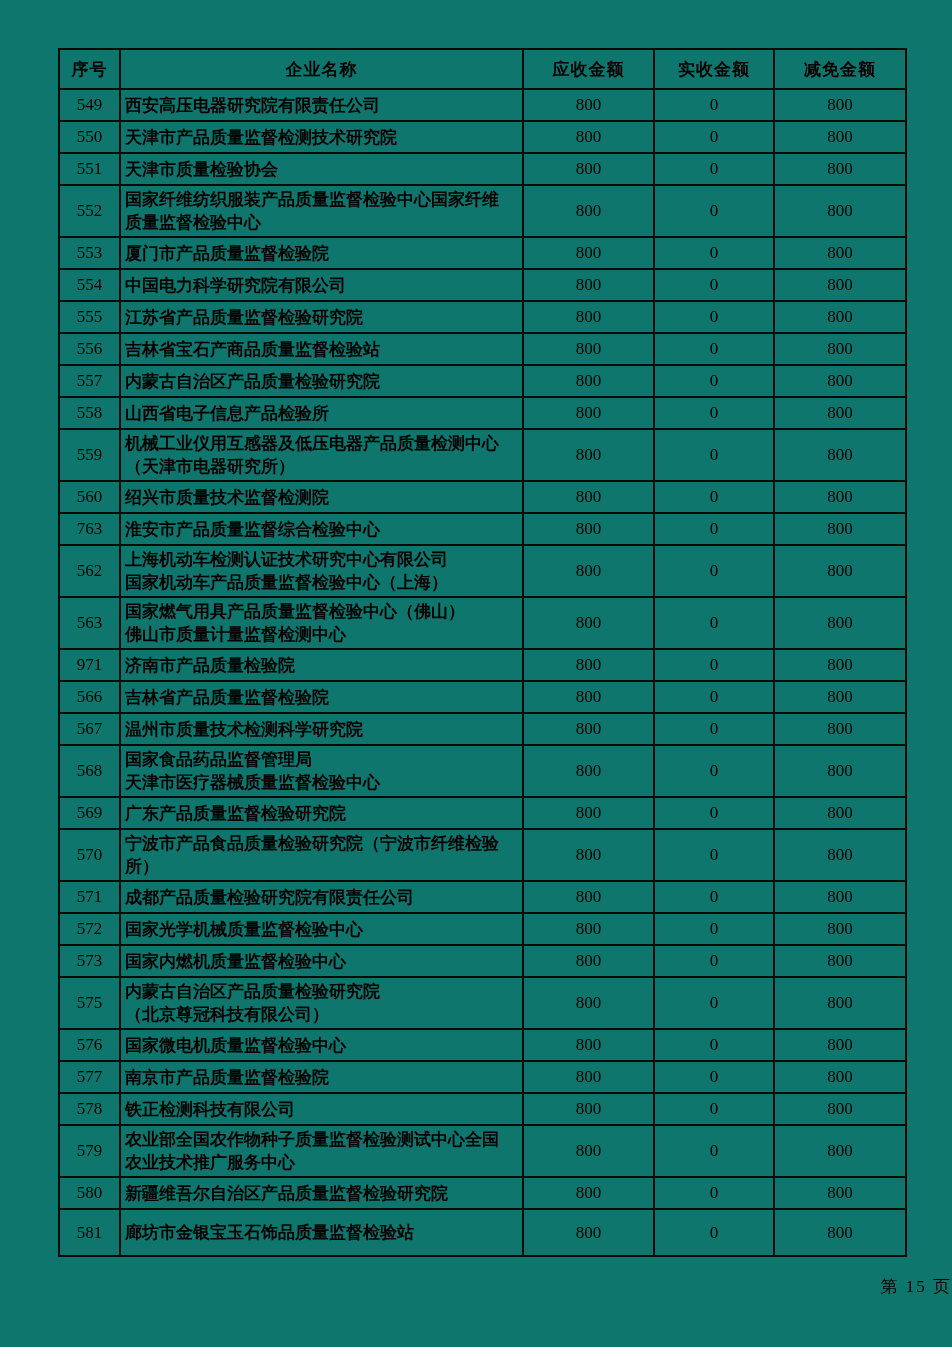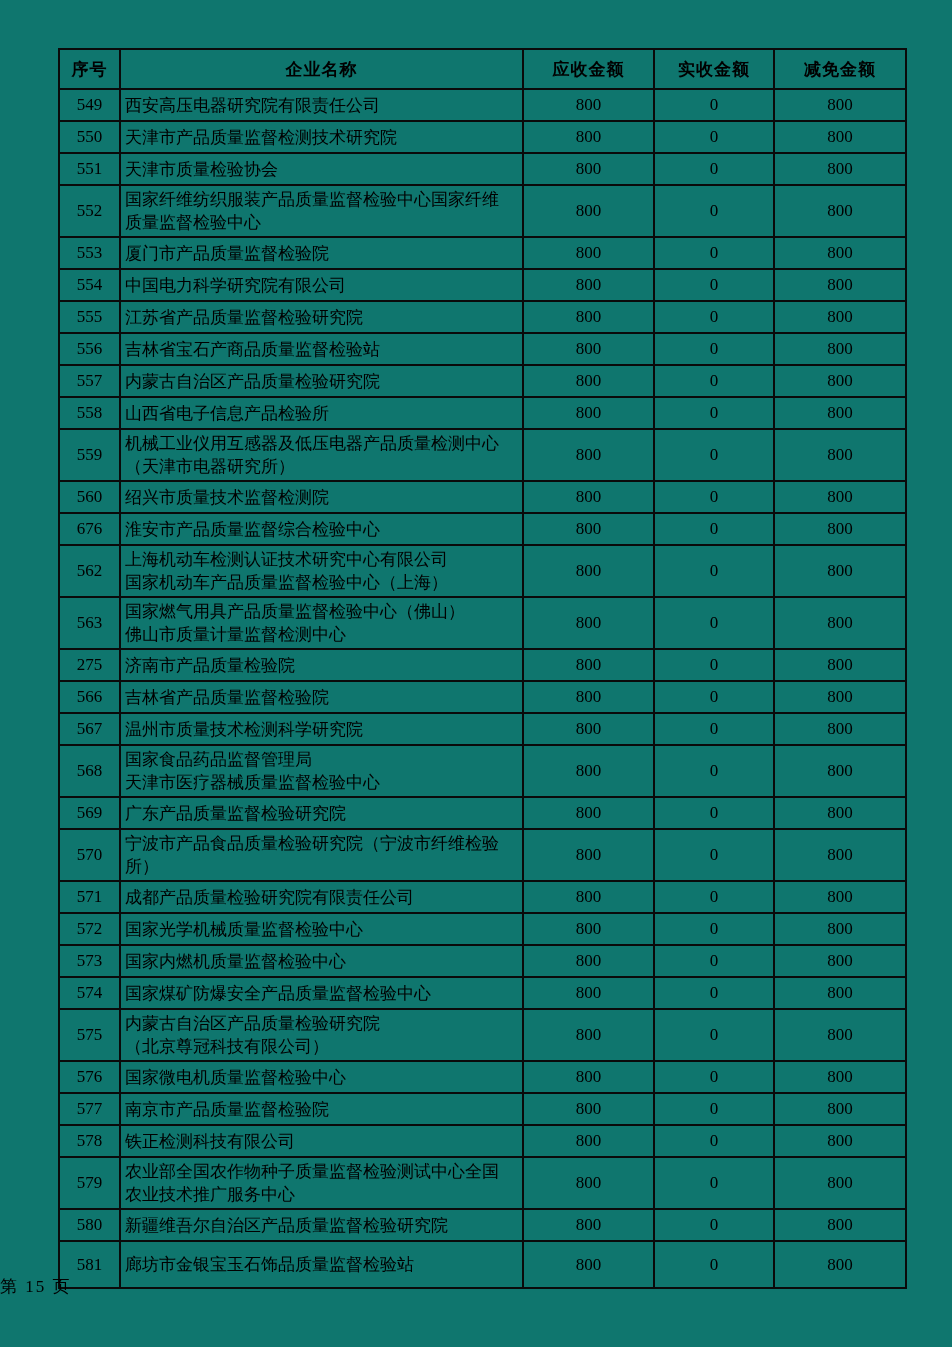--- a/index.html
+++ b/index.html
@@ -51,34 +51,35 @@
     font-family: "Liberation Serif", "DejaVu Serif", serif;
     border-radius: 16px;
   }
   td.cell-name {
     text-align: left;
     padding-left: 7px;
     line-height: 23px;
   }
   td.cell-name .name-line {
     white-space: nowrap;
+    font-weight: bold;
   }
   td.cell-amount {
     text-align: center;
   }
   tbody tr:last-child td {
     height: 41px;
     margin-top: 32px;
   }
   .page-footer {
     position: absolute;
     top: 1275px;
     left: 0;
     width: 952px;
-    text-align: left;
+    text-align: right;
     font-size: 17px;
     letter-spacing: 2px;
   }
 </style>
 </head>
 <body>
 
 <div class="page">
 
   <table class="fee-table">
@@ -203,21 +204,21 @@
         <tr>
           <td class="cell-no">560</td>
           <td class="cell-name">
             <div class="name-line">绍兴市质量技术监督检测院</div>
           </td>
           <td class="cell-amount">800</td>
           <td class="cell-amount">0</td>
           <td class="cell-amount">800</td>
         </tr>
         <tr>
-          <td class="cell-no">676</td>
+          <td class="cell-no">763</td>
           <td class="cell-name">
             <div class="name-line">淮安市产品质量监督综合检验中心</div>
           </td>
           <td class="cell-amount">800</td>
           <td class="cell-amount">0</td>
           <td class="cell-amount">800</td>
         </tr>
         <tr>
           <td class="cell-no">562</td>
           <td class="cell-name">
@@ -232,21 +233,21 @@
           <td class="cell-no">563</td>
           <td class="cell-name">
             <div class="name-line">国家燃气用具产品质量监督检验中心（佛山）</div>
             <div class="name-line">佛山市质量计量监督检测中心</div>
           </td>
           <td class="cell-amount">800</td>
           <td class="cell-amount">0</td>
           <td class="cell-amount">800</td>
         </tr>
         <tr>
-          <td class="cell-no">275</td>
+          <td class="cell-no">971</td>
           <td class="cell-name">
             <div class="name-line">济南市产品质量检验院</div>
           </td>
           <td class="cell-amount">800</td>
           <td class="cell-amount">0</td>
           <td class="cell-amount">800</td>
         </tr>
         <tr>
           <td class="cell-no">566</td>
           <td class="cell-name">
@@ -315,29 +316,20 @@
         <tr>
           <td class="cell-no">573</td>
           <td class="cell-name">
             <div class="name-line">国家内燃机质量监督检验中心</div>
           </td>
           <td class="cell-amount">800</td>
           <td class="cell-amount">0</td>
           <td class="cell-amount">800</td>
         </tr>
         <tr>
-          <td class="cell-no">574</td>
-          <td class="cell-name">
-            <div class="name-line">国家煤矿防爆安全产品质量监督检验中心</div>
-          </td>
-          <td class="cell-amount">800</td>
-          <td class="cell-amount">0</td>
-          <td class="cell-amount">800</td>
-        </tr>
-        <tr>
           <td class="cell-no">575</td>
           <td class="cell-name">
             <div class="name-line">内蒙古自治区产品质量检验研究院</div>
             <div class="name-line">（北京尊冠科技有限公司）</div>
           </td>
           <td class="cell-amount">800</td>
           <td class="cell-amount">0</td>
           <td class="cell-amount">800</td>
         </tr>
         <tr>

